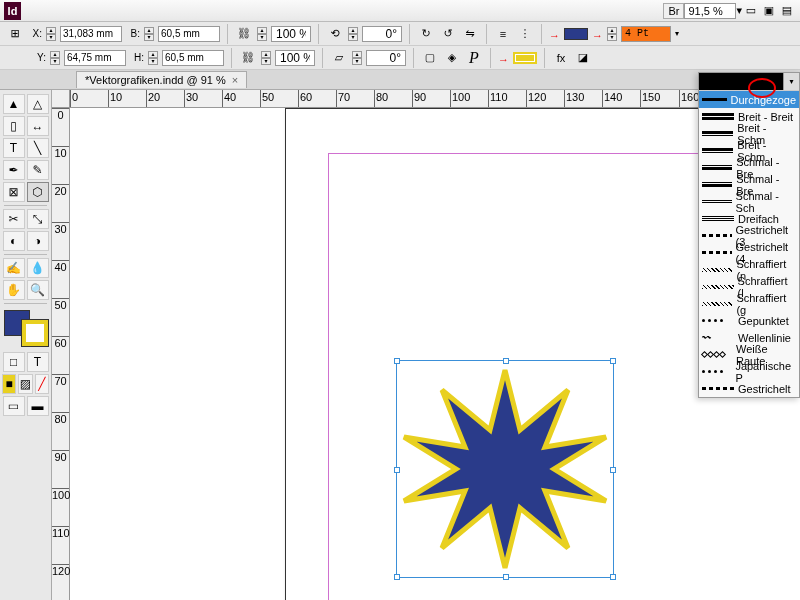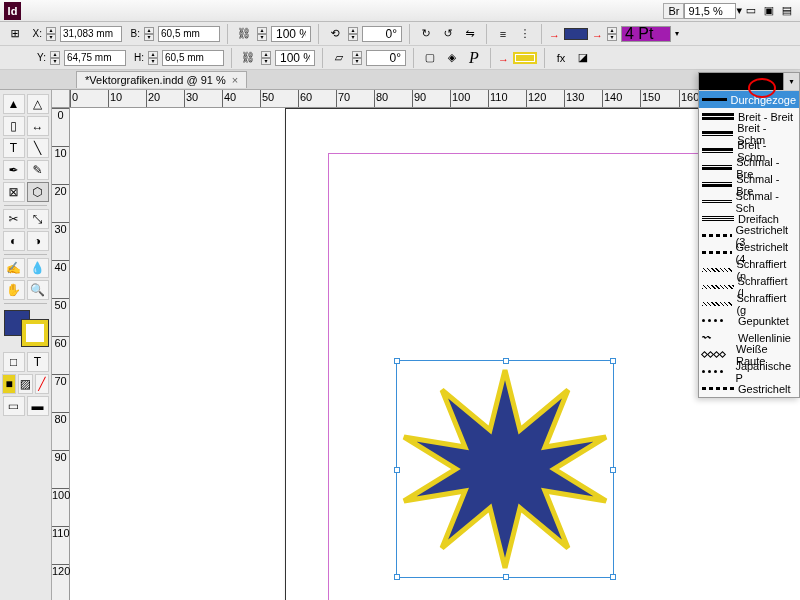--- a/index.html
+++ b/index.html
@@ -8,21 +8,21 @@
 .logo { width:17px; height:18px; background:#4a0028; color:#fff; font-weight:bold; text-align:center; line-height:18px; font-size:11px; margin-right:8px; }
 .menu-item { padding:2px 6px; cursor:pointer; }
 .menu-item u { text-decoration:underline; }
 .menubar-right { margin-left:auto; display:flex; align-items:center; }
 .br-btn { border:1px solid #aaa; padding:1px 4px; background:#f0f0f0; }
 .zoom-field { width:52px; height:16px; border:1px solid #999; background:#fff; padding:0 3px; line-height:14px; }
 .ctrl-row { height:24px; background:#e8e8e8; border-bottom:1px solid #ccc; display:flex; align-items:center; padding:0 6px; gap:4px; }
 .coord-label { font-size:10px; width:14px; text-align:right; }
 .coord-input { width:62px; height:16px; border:1px solid #999; background:#fff; padding:0 2px; font-size:10px; }
 .pct-input { width:40px; height:16px; border:1px solid #999; background:#fff; padding:0 4px; font-size:12px; text-align:right; }
-.pt-input { width:50px; height:16px; border:1px solid #999; background:#a21caf; padding:0 3px; font-size:16px; }
+.pt-input { width:50px; height:16px; border:1px solid #999; background:#f97316; padding:0 3px; font-size:10px;font-family:Liberation Mono, monospace; }
 .divider { width:1px; height:20px; background:#bbb; margin:0 3px; }
 .icon-btn { width:18px; height:18px; border:1px solid transparent; display:flex; align-items:center; justify-content:center; cursor:pointer; }
 .spinner { width:10px; display:flex; flex-direction:column; }
 .spinner div { height:7px; border:1px solid #999; background:#eee; font-size:6px; line-height:5px; text-align:center; cursor:pointer; }
 .color-swatch { width:24px; height:12px; border:1px solid #333; }
 .red-arrow { color:#e00; font-weight:bold; }
 .doc-tab { height:20px; background:#d8d8d8; border-bottom:1px solid #aaa; display:flex; align-items:center; padding-left:76px; }
 .tab { background:#eee; border:1px solid #aaa; border-bottom:none; padding:2px 8px; font-size:10px; display:flex; gap:6px; align-items:center; }
 .tab-close { cursor:pointer; color:#666; }
 .workspace { position:absolute; top:90px; left:0; right:0; bottom:0; display:flex; }

